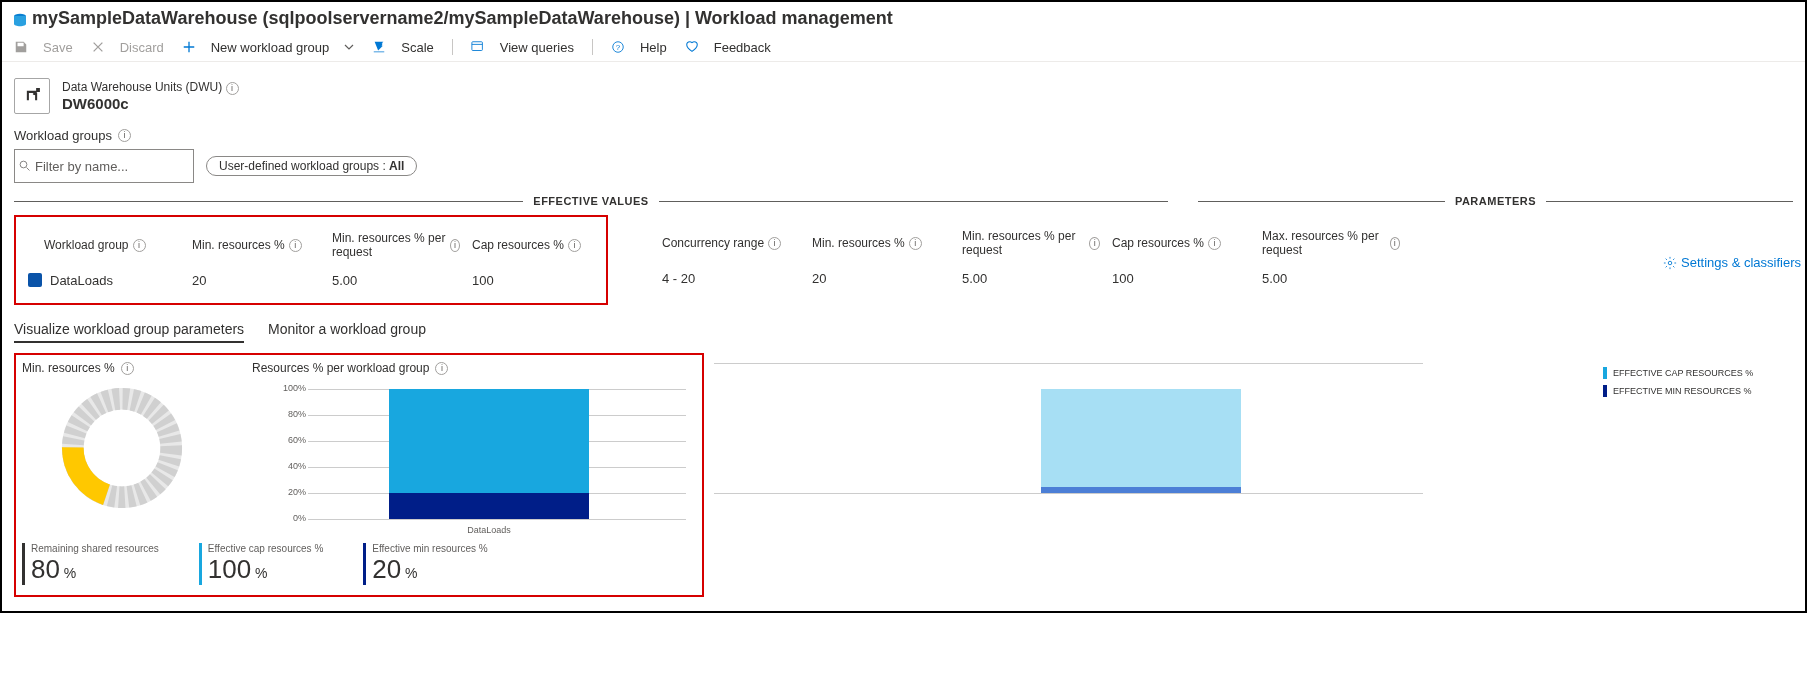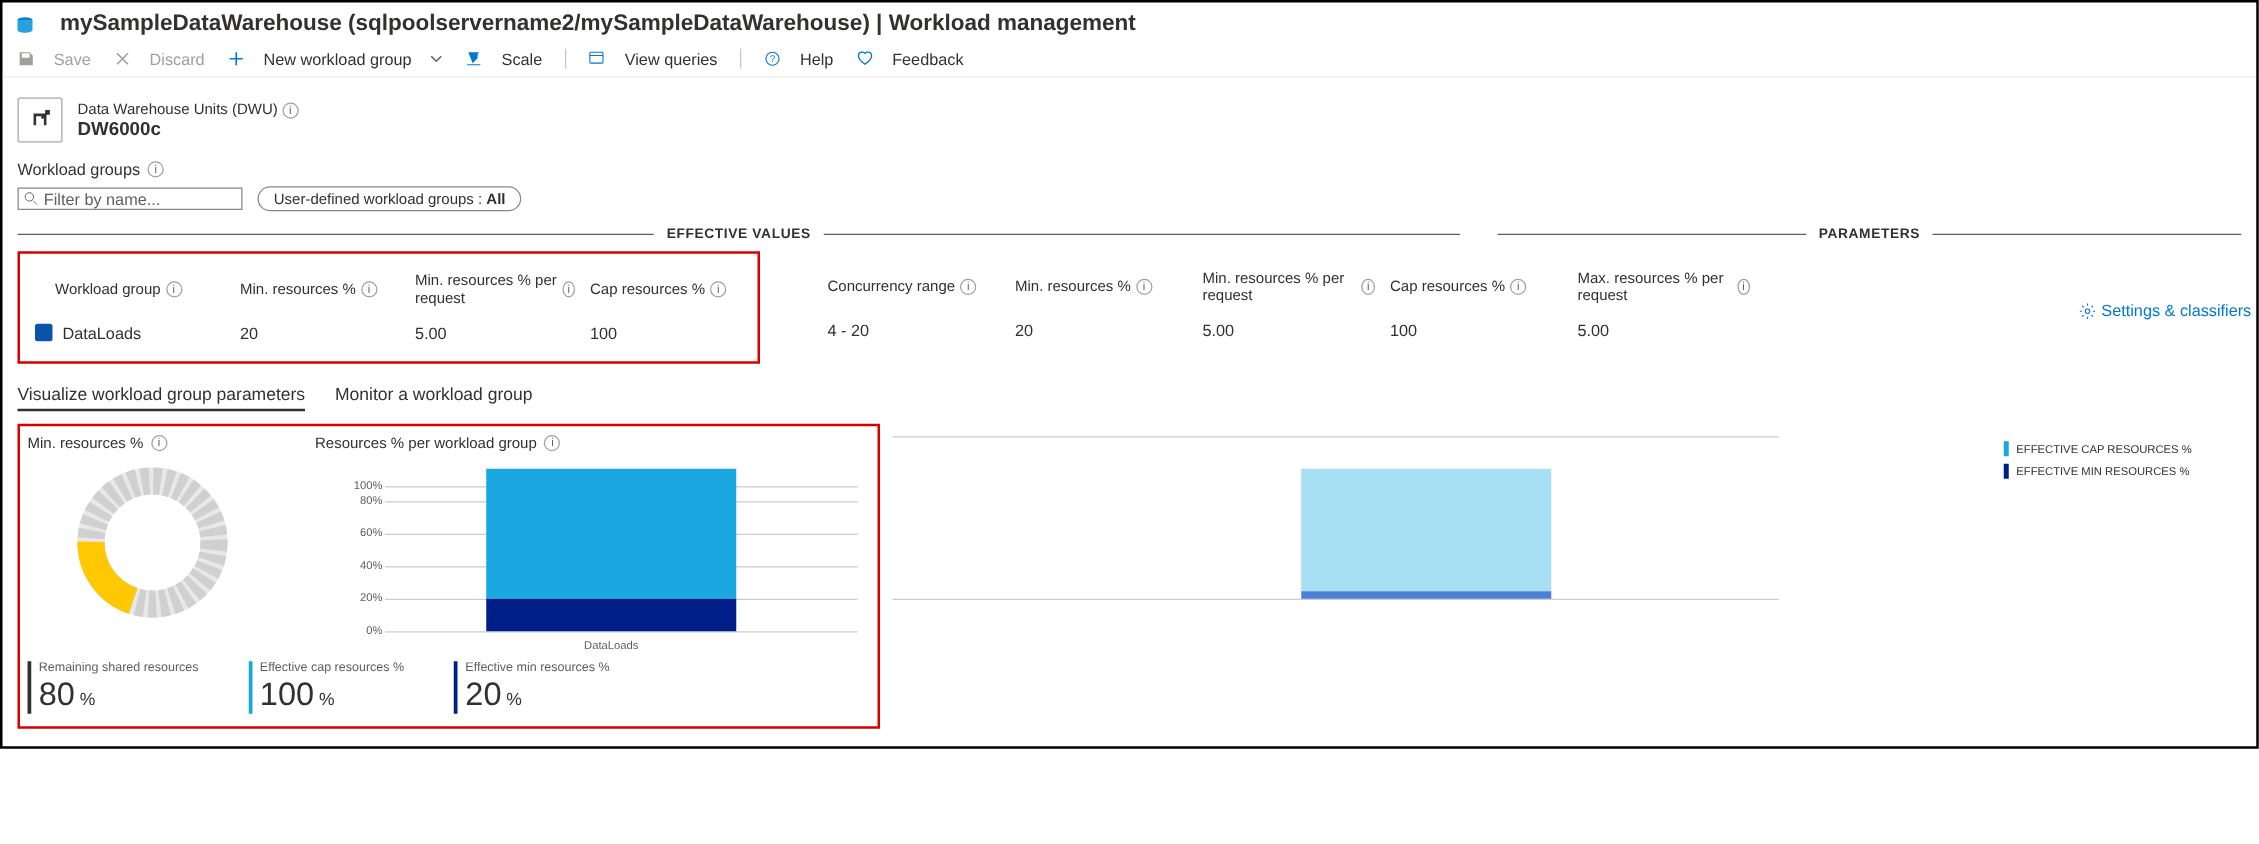--- a/index.html
+++ b/index.html
@@ -1,36 +1,36 @@
 <!DOCTYPE html>
 <html><head>
 <meta charset="utf-8">
 <style>
   * { box-sizing: border-box; }
   body { margin:0; font-family: "Segoe UI", Arial, sans-serif; font-size:13px; color:#323130; background:#fff; border:2px solid #000;}
-  .header { padding:6px 10px 4px 10px; display:flex; align-items:flex-start; gap:20px; }
+  .header { padding:6px 10px 4px 10px; display:flex; align-items:flex-start; gap:4px; }
   .sqlpool-icon { width:16px; height:16px; margin-top:4px; }
   .title-block { display:flex; flex-direction:column; }
   .title { font-size:18px; font-weight:600; color:#323130; }
   .subtitle { font-size:11px; color:#605e5c; }
 
   .toolbar { display:flex; align-items:center; gap:18px; padding:6px 12px; border-bottom:1px solid #edebe9; font-size:13px; color:#323130;}
   .toolbar .btn { display:flex; align-items:center; gap:15px; cursor:pointer; }
   .toolbar .disabled { color:#a19f9d; }
   .sep { width:1px; height:16px; background:#c8c6c4; }
   .toolbar svg, .chev svg { flex-shrink:0; }
 
   .dwu-row { display:flex; align-items:center; gap:12px; padding:16px 12px 4px 12px;}
   .dwu-icon { width:36px; height:36px; border:1px solid #a6a6a6; border-radius:2px; display:flex; align-items:center; justify-content:center;}
   .dwu-label { font-size:12px; color:#323130; }
   .dwu-value { font-size:15px; font-weight:700; }
 
   .wg-header { padding:10px 12px 6px 12px; font-size:13px; display:flex; align-items:center; gap:6px;text-align:right;}
   .filter-row { padding:0 12px 12px 12px; display:flex; align-items:center; gap:12px; }
-  .filter-input { border:1px solid #8a8886; height:18px; width:180px; display:flex; align-items:center; padding:0 4px; gap:4px; color:#605e5c;}
+  .filter-input { border:1px solid #8a8886; height:34px; width:180px; display:flex; align-items:center; padding:0 4px; gap:4px; color:#605e5c;}
   .pill { border:1px solid #8a8886; border-radius:12px; padding:2px 12px; font-size:12px; }
   .pill b { font-weight:700; }
 
   .sections { display:flex; padding:0 12px; gap:30px;}
   .section-head { flex:1; display:flex; align-items:center; gap:6px; font-size:11px; font-weight:600; letter-spacing:.5px; color:#323130;}
   .section-head .line { flex:1; height:1px; background:#605e5c; }
   .section-head.params { flex:0 0 595px; }
   .section-head span.label { padding:0 4px;}
 
   .cols { display:flex; padding:8px 12px 0 12px; position:relative; }
@@ -280,21 +280,21 @@
             <circle cx="21" cy="21" r="15.9" fill="none" stroke="#ffc800" stroke-width="7" stroke-dasharray="20 80" stroke-dashoffset="-55" transform="rotate(-90 21 21)"></circle>
           </svg>
         </div>
       </div>
       <div class="bar-area">
         <div class="panel-title">
             <span>Resources % per workload group</span> 
             <i class="info-i">i</i>
           </div>
         <div class="chart">
-          <div class="grid-y" style="top:24px;">
+          <div class="grid-y" style="top:10px;">
               <span class="yl">100%</span>
             </div>
           <div class="grid-y" style="top:36px;">
               <span class="yl">80%</span>
             </div>
           <div class="grid-y" style="top:62px;">
               <span class="yl">60%</span>
             </div>
           <div class="grid-y" style="top:88px;">
               <span class="yl">40%</span>

